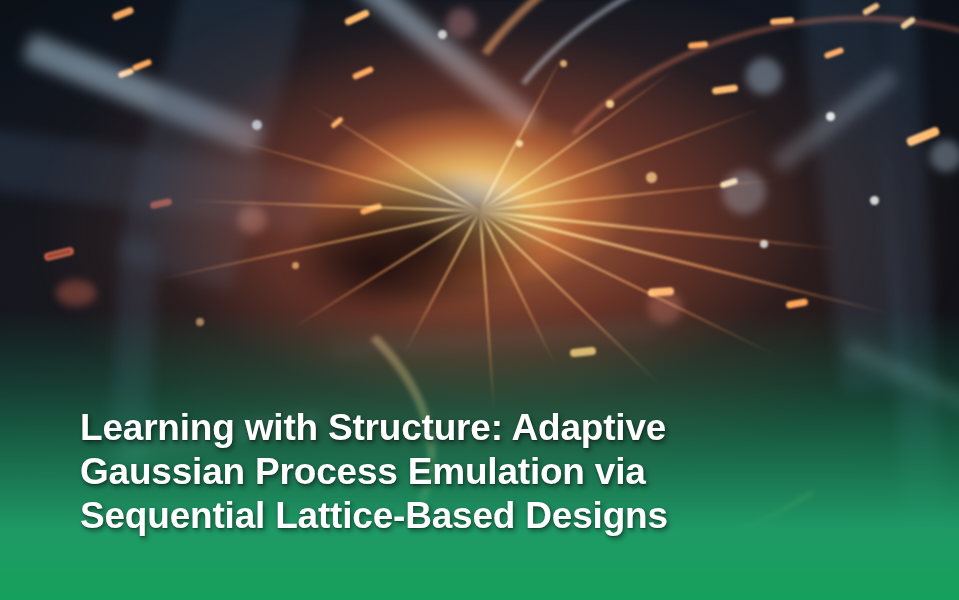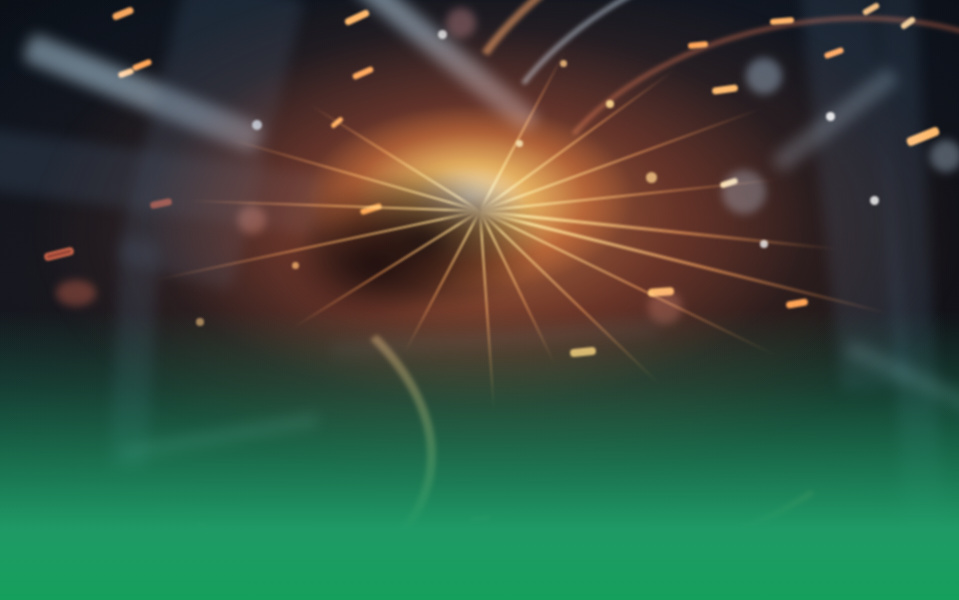--- a/index.html
+++ b/index.html
@@ -194,14 +194,19 @@
     <div class="bokeh soft" style="left:446px; top:8px;   width:30px; height:30px; background:rgba(230,150,150,.35);"></div>
     <div class="bokeh soft" style="left:238px; top:206px; width:28px; height:28px; background:rgba(240,140,120,.30);"></div>
     <div class="bokeh soft" style="left:648px; top:290px; width:34px; height:34px; background:rgba(235,130,110,.28);"></div>
     <div class="bokeh soft" style="left:56px;  top:280px; width:40px; height:26px; background:rgba(255,110,70,.32);"></div>
   </div>
 
   <div class="layer" id="bg-vignette"></div>
 
   <div id="green-overlay" style="background: linear-gradient(rgba(26, 150, 95, 0) 0%, rgba(30, 150, 100, 0.3) 26%, rgba(30, 152, 101, 0.62) 48%, rgb(31, 154, 102) 76%, rgb(21, 160, 92) 100%);"></div>
 
+  <div id="title-block">
+    <div class="title-line">Learning with Structure: Adaptive</div>
+    <div class="title-line">Gaussian Process Emulation via</div>
+    <div class="title-line">Sequential Lattice-Based Designs</div>
+  </div>
 
 </div>
 
 </body></html>

